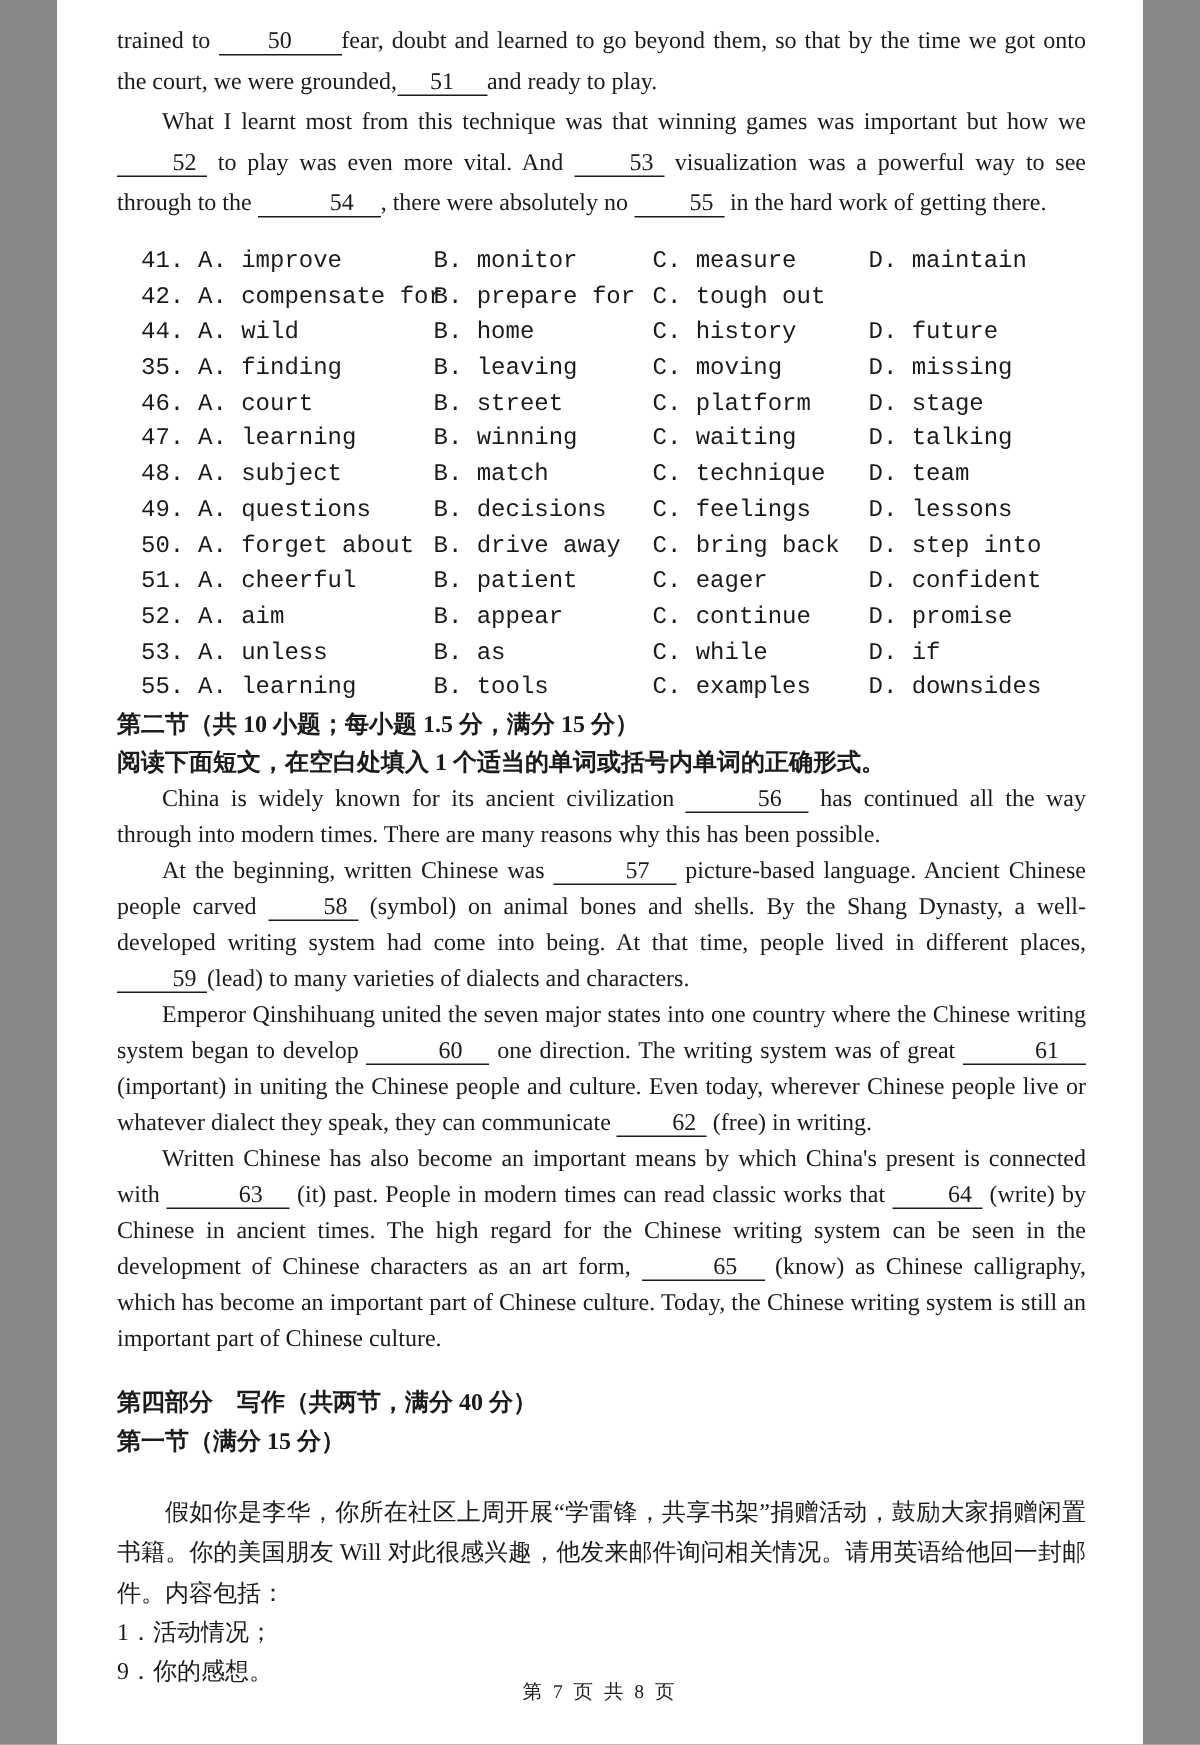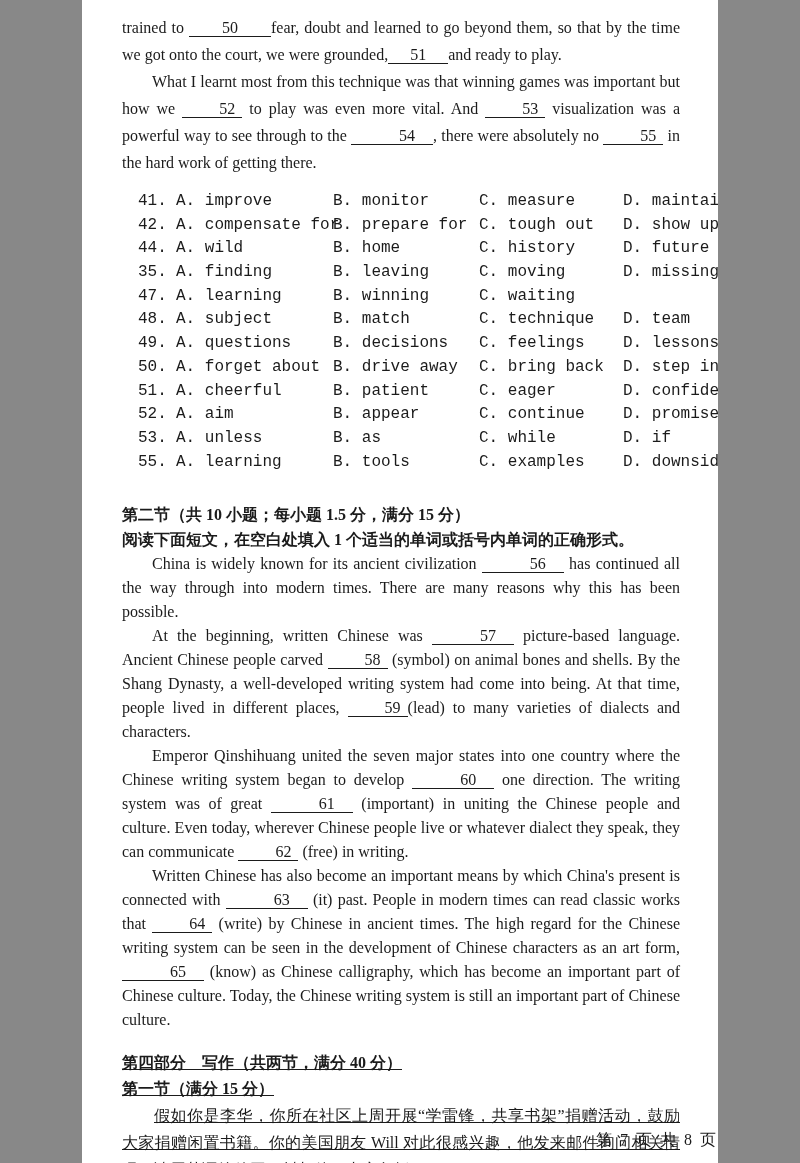--- a/index.html
+++ b/index.html
@@ -1,18 +1,18 @@
 <!DOCTYPE html>
 <html><head>
 <meta charset="utf-8">
 <style>
   html, body { margin: 0; padding: 0; background: #888; }
   .page {
     position: relative;
-    width: 636px;
+    width: 724px;
     height: 1163px;
     margin: 0 auto;
     background: #ffffff;
     color: #1b1b1b;
     font-family: "Liberation Serif", "DejaVu Serif", serif;
     font-size: 16px;
     box-sizing: border-box;
     padding: 14px 38px 0 40px;
     overflow: hidden;
   }
@@ -31,42 +31,43 @@
     padding: 0 2px;
   }
   .mc-table { margin-top: 14px; margin-left: 16px; font-family: Liberation Mono, monospace; }
   .mc-row {
     display: grid;
     grid-template-columns: 38px 157px 146px 144px auto;
     height: 23.7px;
     line-height: 23.7px;
     white-space: nowrap;
   }
-  .sec2 { margin-top: 28px; }
+  .sec2 { }
   .cn-heading {
     font-weight: bold;
     line-height: 25px;
     font-family: "Liberation Serif", "DejaVu Serif", serif;
   }
   .cloze2 .para { line-height: 24px; }
-  .sec4 { margin-top: 18px; text-decoration: underline; }
+  .sec4 { margin-top: 18px; }
   .sec4 .cn-heading { line-height: 26px; }
   .cn-para {
     text-align: justify;
     line-height: 27px;
     text-indent: 32px;
+    margin-top: 20px;
   }
   .cn-point { line-height: 26px; }
   .footer {
     position: absolute;
     left: 0;
-    bottom: 12px;
+    bottom: 26px;
     width: 100%;
-    text-align: right;
-    font-size: 16px;
+    text-align: center;
+    font-size: 13px;
     letter-spacing: 2px;
   }
 </style>
 </head>
 <body>
 
 <div class="page">
 
   <p class="para">trained to <span class="blank" style="min-width: 78px;">50</span>fear, doubt and learned to go beyond them, so that by the time we got onto the court, we were grounded,<span class="blank">51</span>and ready to play.</p>
   <p class="para indent">What I learnt most from this technique was that winning games was important but how we <span class="blank">52</span> to play was even more vital. And <span class="blank">53</span> visualization was a powerful way to see through to the <span class="blank" style="min-width: 78px;">54</span>, there were absolutely no <span class="blank">55</span> in the hard work of getting there.</p>
@@ -77,41 +78,48 @@
         <span>A. improve</span>
         <span>B. monitor</span>
         <span>C. measure</span>
         <span>D. maintain</span>
       </div>
       <div class="mc-row">
         <span>42.</span>
         <span>A. compensate for</span>
         <span>B. prepare for</span>
         <span>C. tough out</span>
-        <span>D. show up</span>
       </div>
       <div class="mc-row">
         <span>44.</span>
         <span>A. wild</span>
         <span>B. home</span>
         <span>C. history</span>
         <span>D. future</span>
       </div>
       <div class="mc-row">
         <span>35.</span>
         <span>A. finding</span>
         <span>B. leaving</span>
         <span>C. moving</span>
         <span>D. missing</span>
       </div>
       <div class="mc-row">
+        <span>46.</span>
+        <span>A. court</span>
+        <span>B. street</span>
+        <span>C. platform</span>
+        <span>D. stage</span>
+      </div>
+      <div class="mc-row">
         <span>47.</span>
         <span>A. learning</span>
         <span>B. winning</span>
         <span>C. waiting</span>
+        <span>D. talking</span>
       </div>
       <div class="mc-row">
         <span>48.</span>
         <span>A. subject</span>
         <span>B. match</span>
         <span>C. technique</span>
         <span>D. team</span>
       </div>
       <div class="mc-row">
         <span>49.</span>

